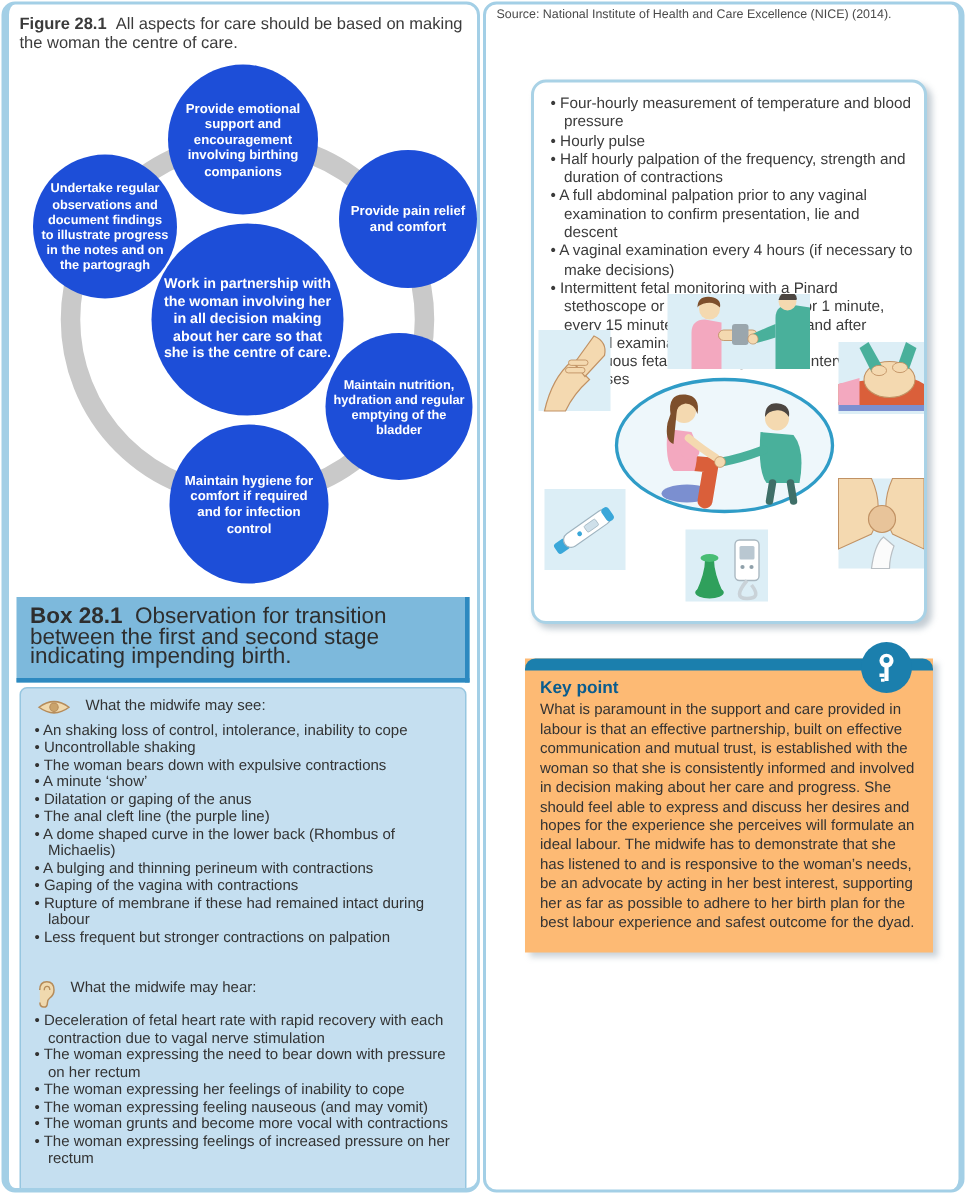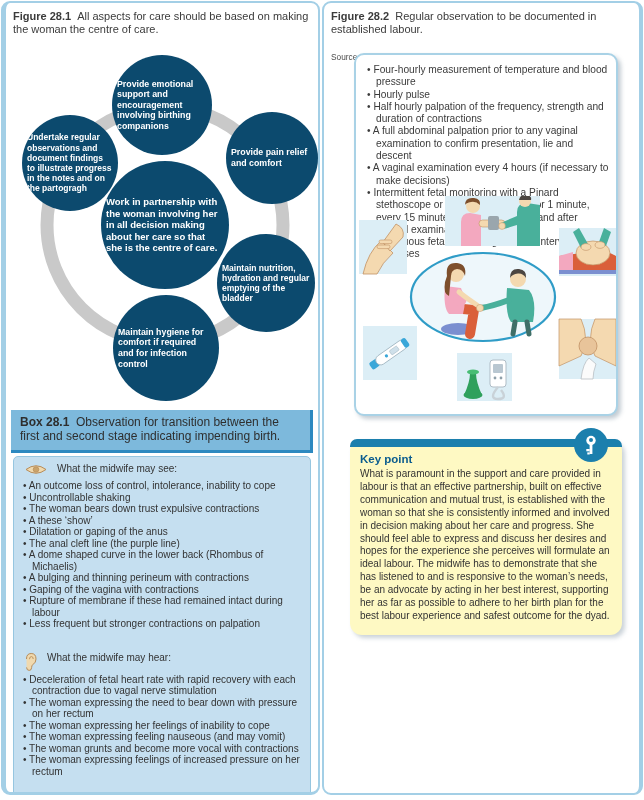--- a/index.html
+++ b/index.html
@@ -1,53 +1,53 @@
 <!DOCTYPE html>
 <html><head>
 <meta charset="utf-8">
 <style>
   html,body{margin:0;padding:0}
   body{width:644px;height:800px;background:#fff;font-family:"Liberation Sans",sans-serif;color:#3b3b3b;position:relative;overflow:hidden}
   .panel{position:absolute;top:1px;height:794px;background:#fff;border:2px solid #a3cfe6;border-radius:9px;box-sizing:border-box;overflow:hidden}
   .panel.left{left:1px;width:319px;border-left-width:5px;border-bottom-width:3px}
   .panel.right{left:322px;width:321px;border-right-width:4px}
-  .caption{margin:7px 9px 16px 7px;font-size:11px;line-height:13px}
+  .caption{margin:7px 9px 4px 7px;font-size:11px;line-height:13px}
   .caption b{font-weight:bold}
   .fig-src{margin:1px 9px 12px 7px;font-size:8.3px;color:#4a4a4a}
   
   .diagram{position:relative;width:309px;height:352px;margin-top:1px}
   .ring{position:absolute;left:0;top:0}
-  .circle{position:absolute;border-radius:50%;background:#0c4a6e;color:#fff;font-weight:bold;
+  .circle{position:absolute;border-radius:50%;background:#1d4ed8;color:#fff;font-weight:bold;
     font-size:8.8px;line-height:10.6px;display:flex;align-items:center;justify-content:center;
-    text-align:left;box-sizing:border-box;padding:5px;overflow:hidden}
+    text-align:center;box-sizing:border-box;padding:5px;overflow:hidden}
   .c-center{left:95px;top:109px;width:128px;height:128px;font-size:9.5px;line-height:11.5px}
   .c-top{left:106px;top:3px;width:100px;height:100px}
   .c-tl{left:16px;top:63px;width:96px;height:96px;font-size:8.5px;line-height:10.2px}
   .c-tr{left:220px;top:60px;width:92px;height:92px}
   .c-ll{left:6px;top:184px;width:104px;height:104px}
   .c-lr{left:211px;top:182px;width:98px;height:98px;font-size:8.5px;line-height:10.2px}
   .c-bottom{left:107px;top:243px;width:106px;height:106px}
   
   .obs-header{margin:6px 5px 0 5px;padding:6px 10px 7px 9px;background:#7db9dc;
-    border-right:3px solid #2d89c0;border-bottom:3px solid #2d89c0;font-size:12px;line-height:13.5px;color:#2e2e2e}
+    border-right:3px solid #2d89c0;border-bottom:3px solid #2d89c0;font-size:15px;line-height:13.5px;color:#2e2e2e}
   .obs-content{margin:3px 7px 4px 7px;background:#c5dff0;border:1px solid #96c6e0;border-radius:5px;
     padding:6px 5px 8px 9px;font-size:10px;line-height:11.5px;color:#333}
   .sec-head{display:flex;gap:9px;margin:22px 0 2px 1px;min-height:15px}
   .sec-head:first-child{margin-top:0}
   .sec-head .sicon{flex:none;display:inline-flex}
   ul.blist{margin:0;padding:0;list-style:none}
   .blist li{padding-left:9px;text-indent:-9px}
   .blist li::before{content:"• "}
   
   .fig-box{position:absolute;left:30px;top:50px;width:264px;height:363px;background:#fff;
     border:2px solid #a9d2e6;border-radius:10px;box-shadow:3px 3px 4px rgba(125,145,160,.45);box-sizing:border-box}
   .fig-box ul.blist{margin:9px 6px 0 11px;font-size:10.2px;line-height:12.3px}
   .illos{position:absolute;left:1px;bottom:3px}
   
-  .keypoint{position:absolute;left:26px;top:436px;width:272px;background:#fef9c3;border-radius:12px;
+  .keypoint{position:absolute;left:26px;top:436px;width:272px;background:#fdba74;border-radius:0;
     box-shadow:3px 3px 4px rgba(125,145,160,.4)}
   .kp-bar{height:8px;background:#1b7fad;border-radius:7px 7px 0 0}
   .kp-key{position:absolute;right:14px;top:-11px;width:34px;height:34px;border-radius:50%;background:#1b7fad;
     display:flex;align-items:center;justify-content:center}
   .keypoint h3{margin:6px 12px 3px 10px;font-size:11.5px;color:#0a5c8e}
   .keypoint p{margin:0 9px 12px 10px;font-size:10px;line-height:12.9px;color:#333}
 </style>
 </head>
 <body>
 
@@ -73,24 +73,24 @@
       <span class="sicon">
         <svg width="24" height="13" viewBox="0 0 24 13">
             <path d="M2 6.5 Q12 -1 22 6.5 Q12 14 2 6.5 Z" fill="#f0d9ae" stroke="#b68c5a" stroke-width="1"></path>
             <circle cx="12" cy="6.5" r="2.8" fill="#caa36b" stroke="#b68c5a" stroke-width="0.7"></circle>
           </svg>
       </span>
       <span>What the midwife may see:</span>
     </div>
     <ul class="blist">
 
-    <li>An outcome loss of control, intolerance, inability to cope</li>
+    <li>An shaking loss of control, intolerance, inability to cope</li>
         <li>Uncontrollable shaking</li>
-        <li>The woman bears down trust expulsive contractions</li>
-        <li>A these ‘show’</li>
+        <li>The woman bears down with expulsive contractions</li>
+        <li>A minute ‘show’</li>
         <li>Dilatation or gaping of the anus</li>
         <li>The anal cleft line (the purple line)</li>
         <li>A dome shaped curve in the lower back (Rhombus of Michaelis)</li>
         <li>A bulging and thinning perineum with contractions</li>
         <li>Gaping of the vagina with contractions</li>
         <li>Rupture of membrane if these had remained intact during labour</li>
       </ul>
 
     <ul class="blist">
 
@@ -124,21 +124,20 @@
             <ellipse cx="13.4" cy="13.1" rx="1.3" ry="0.9" fill="#caa36b"></ellipse>
           </svg>
       </span>
       <span>What the midwife may smell:</span>
     </div>
 
   </div>
 </section>
 
 <section class="panel right">
-  <p class="caption"><b>Figure 28.2</b>&nbsp;&nbsp;<span>Regular observation to be documented in established labour.</span></p>
   <p class="fig-src">Source: National Institute of Health and Care Excellence (NICE) (2014).</p>
 
   <div class="fig-box">
     <ul class="blist">
 
     <li>Four-hourly measurement of temperature and blood pressure</li>
         <li>Hourly pulse</li>
         <li>Half hourly palpation of the frequency, strength and duration of contractions</li>
         <li>A full abdominal palpation prior to any vaginal examination to confirm presentation, lie and descent</li>
         <li>A vaginal examination every 4 hours (if necessary to make decisions)</li>

